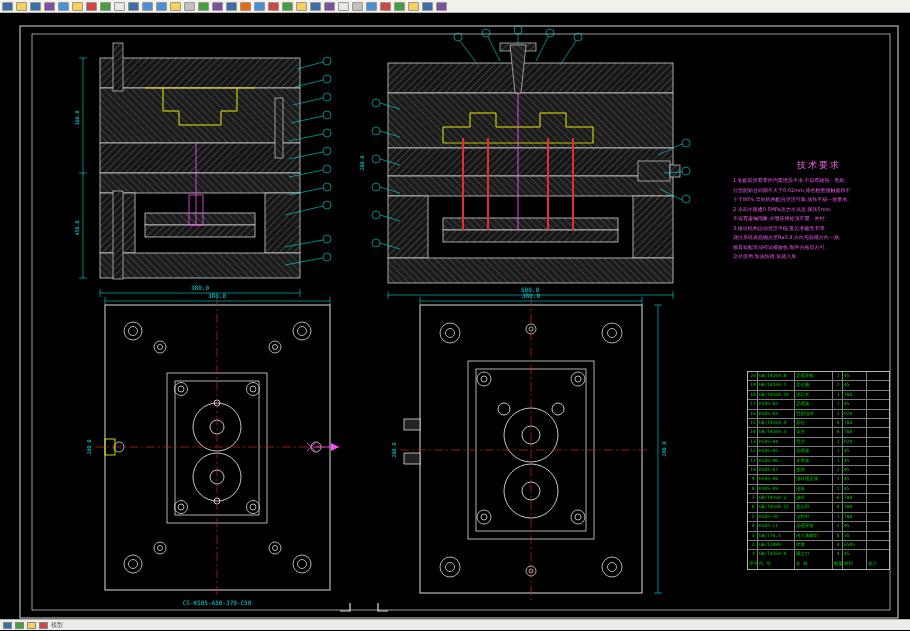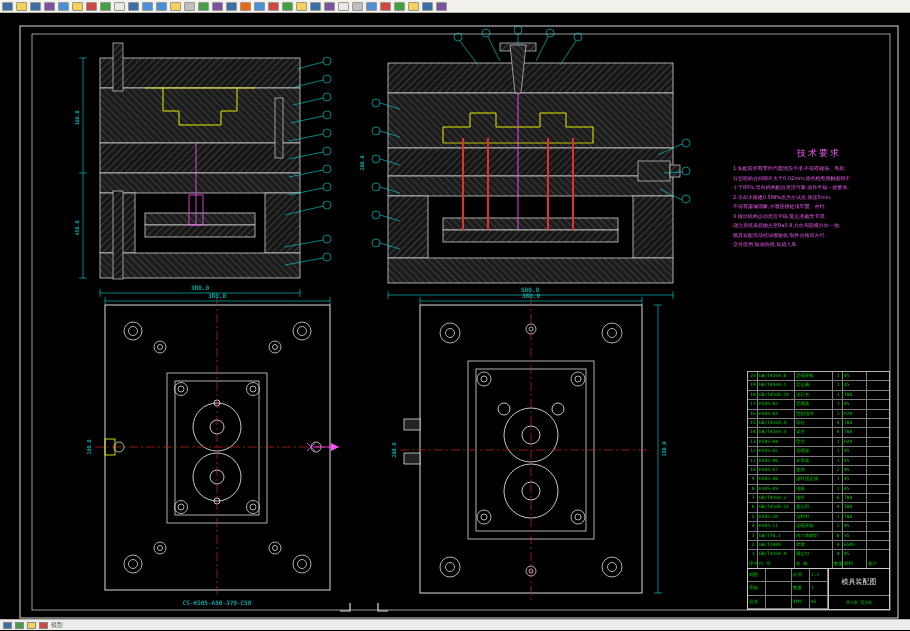--- a/index.html
+++ b/index.html
@@ -11,21 +11,21 @@
   .canvas{position:relative;width:910px;height:606px;background:#000;}
   .canvas svg{position:absolute;left:0;top:0;}
   
   .statusbar{height:11px;background:#ececea;border-top:1px solid #b9b7ae;display:flex;align-items:center;gap:3px;padding:0 3px;box-sizing:border-box;}
   .sb-icon{width:9px;height:7px;border:1px solid #8a887f;box-sizing:border-box;}
   .sb-text{font-size:6px;color:#555;font-family:"DejaVu Sans Mono",monospace;}
   
   .cyt{fill:#00dede;font-family:"DejaVu Sans Mono",monospace;font-size:6px;}
   .cyts{fill:#00dede;font-family:"DejaVu Sans Mono",monospace;font-size:5px;}
   
-  .tech{position:absolute;left:733px;top:134px;width:172px;color:#f25cf2;}
+  .tech{position:absolute;left:733px;top:146px;width:172px;color:#f25cf2;}
   .tech-title{font-size:9px;text-align:center;letter-spacing:2px;margin-bottom:4px;color:#f25cf2;}
   .tech-line{font-size:5px;line-height:9.5px;white-space:nowrap;overflow:hidden;}
   .bom{position:absolute;left:747px;top:358px;width:143px;color:#00d400;font-family:"DejaVu Sans Mono",monospace;border:1px solid #b5b5b5;box-sizing:border-box;}
   .bom-row{display:flex;height:9.4px;border-bottom:1px solid #7d7d7d;box-sizing:border-box;}
   .bom-row:last-child{border-bottom:none;}
   .bom-row span{display:block;font-size:4.5px;line-height:8.5px;overflow:hidden;white-space:nowrap;border-right:1px solid #7d7d7d;box-sizing:border-box;padding-left:1px;}
   .bom-row span:last-child{border-right:none;}
   .bc1{width:10px;text-align:center;}
   .bc2{width:37px;}
   .bc3{width:38px;}
@@ -616,40 +616,20 @@
       <div class="bom-row bom-head">
         <span class="bc1">序号</span>
         <span class="bc2">代  号</span>
         <span class="bc3">名  称</span>
         <span class="bc4">数量</span>
         <span class="bc5">材料</span>
         <span class="bc6">备注</span>
       </div>
     </div>
 
-    <div class="tblock">
-      <div class="tb-left">
-        <span>制图</span>
-        <span></span>
-        <span>比例</span>
-        <span>1:1</span>
-        <span>审核</span>
-        <span></span>
-        <span>数量</span>
-        <span>1</span>
-        <span>批准</span>
-        <span></span>
-        <span>材料</span>
-        <span>45</span>
-      </div>
-      <div class="tb-right">
-        <div class="tb-name">模具装配图</div>
-        <div class="tb-sheet">共1张 第1张</div>
-      </div>
-    </div>
   </div>
 
   <div class="statusbar">
     <span class="sb-icon" style="background:#3a6ea5"></span>
     <span class="sb-icon" style="background:#45a045"></span>
     <span class="sb-icon" style="background:#f7d25a"></span>
     <span class="sb-icon" style="background:#d04545"></span>
     <span class="sb-text">模型</span>
   </div>
 

